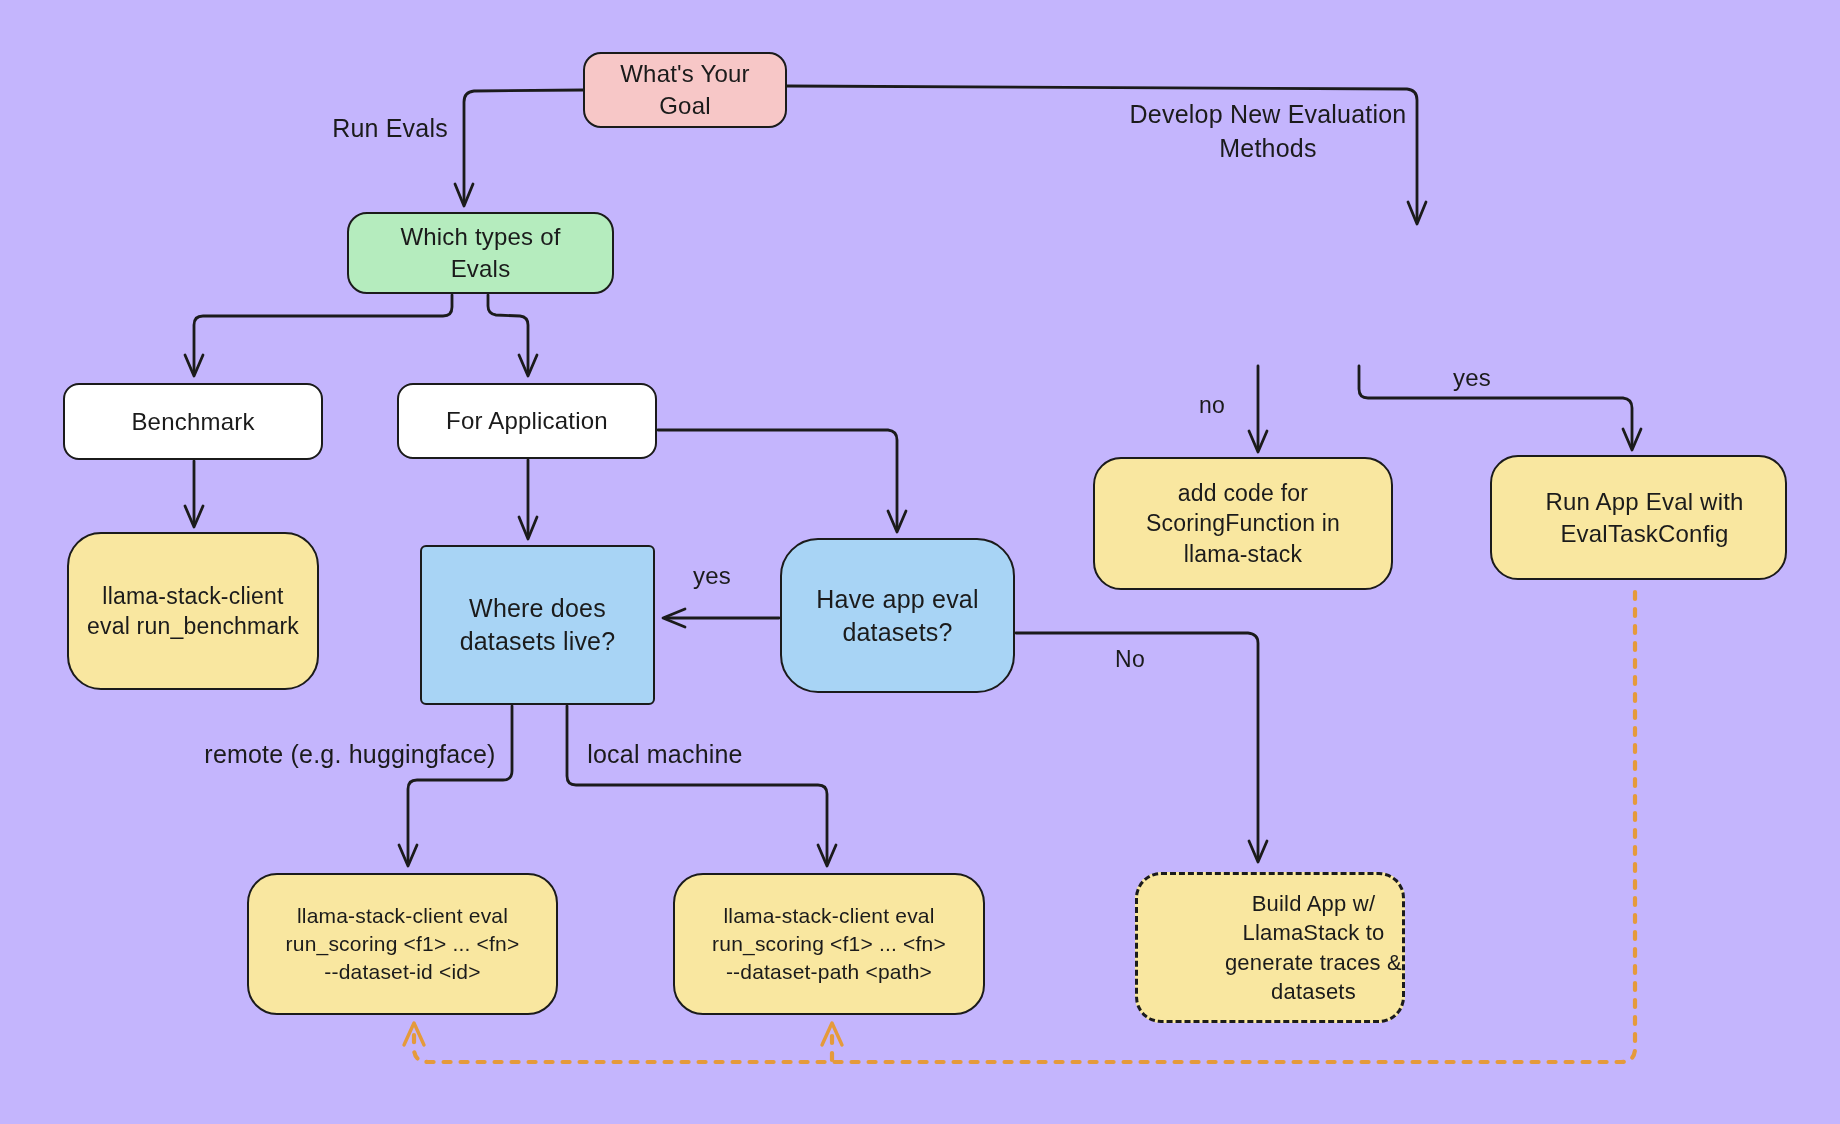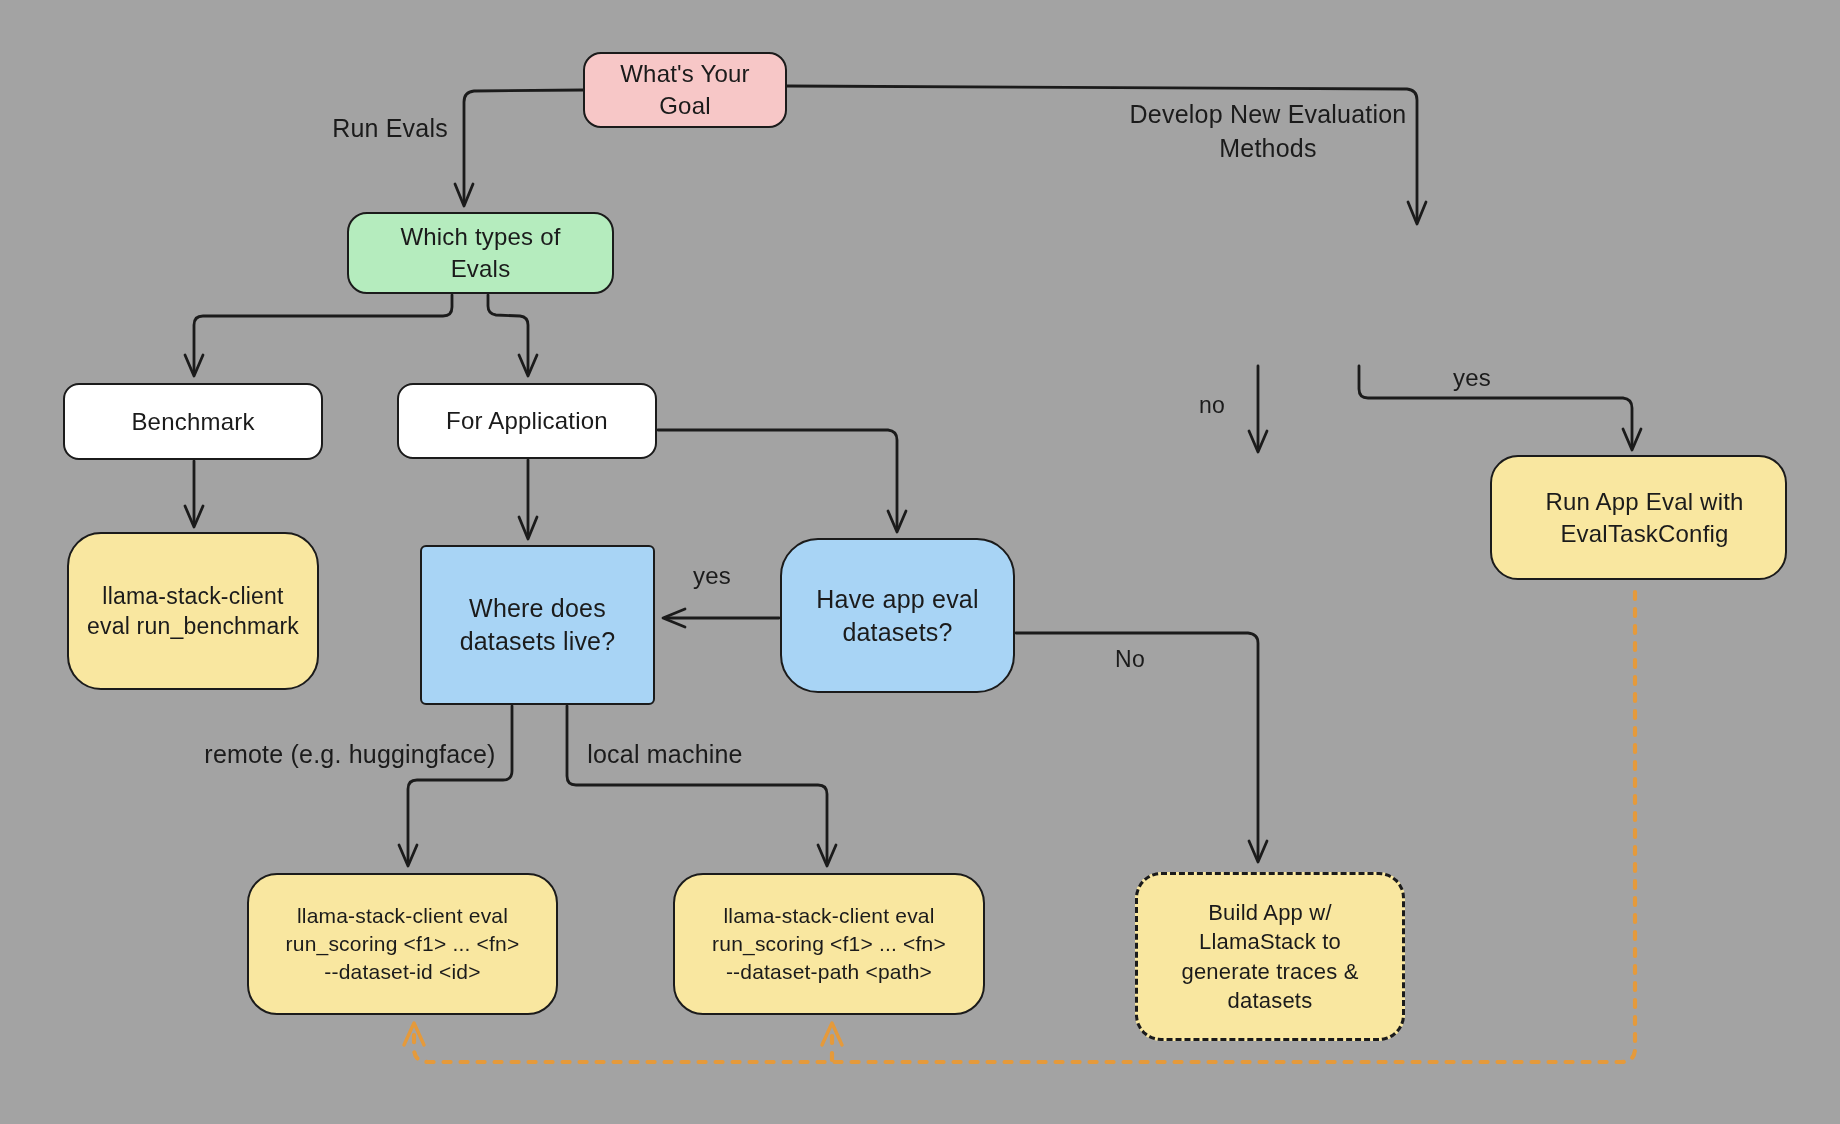--- a/index.html
+++ b/index.html
@@ -1,16 +1,16 @@
 <!DOCTYPE html>
 <html><head>
 <meta charset="utf-8">
 <style>
   html,body{margin:0;padding:0;background:#ffffff;}
-  #canvas{position:relative;width:1840px;height:1124px;background:#a3a3a3;overflow:hidden;
+  #canvas{position:relative;width:1840px;height:1124px;background:#c4b5fd;overflow:hidden;
           font-family:"Liberation Sans","DejaVu Sans",sans-serif;color:#1b1b1b;}
   svg.edges{position:absolute;left:0;top:0;width:1840px;height:1124px;}
   svg.edges path{fill:none;stroke:#1b1b1b;stroke-width:2.8;stroke-linecap:round;stroke-linejoin:round;}
   svg.edges path.orange{stroke:#e59a3b;stroke-width:4.2;stroke-dasharray:7 10;}
   svg.edges path.orange-head{stroke:#e59a3b;stroke-width:3.4;stroke-dasharray:none;}
   .node{position:absolute;display:flex;align-items:center;justify-content:center;text-align:center;
         border:2.6px solid #1b1b1b;background:#fff;box-sizing:border-box;}
   .node .lbl{white-space:pre-line;line-height:1.32;letter-spacing:.2px;font-weight:500;}
   .pink{background:#f7c7c7;border-radius:18px;}
   .green{background:#b5ecbe;border-radius:20px;}
@@ -130,39 +130,44 @@
     <span class="lbl">Where does
 datasets live?</span>
   </div>
 
   <div class="node blue fs25" style="left:780px;top:538px;width:235px;height:155px;">
     <span class="lbl">Have app eval
 datasets?</span>
   </div>
 
 
+  <div class="node yellow fs23" style="left:1093px;top:457px;width:300px;height:133px;border-radius:28px;">
+    <span class="lbl">add code for
+ScoringFunction in
+llama-stack</span>
+  </div>
 
   <div class="node yellow fs24" style="left:1490px;top:455px;width:297px;height:125px;border-radius:28px;padding-left:12px;">
     <span class="lbl">Run App Eval with
 EvalTaskConfig</span>
   </div>
 
   <div class="node yellow fs21" style="left:247px;top:873px;width:311px;height:142px;border-radius:30px;">
     <span class="lbl">llama-stack-client eval
 run_scoring &lt;f1&gt; ... &lt;fn&gt;
 --dataset-id &lt;id&gt;</span>
   </div>
 
   <div class="node yellow fs21" style="left:673px;top:873px;width:312px;height:142px;border-radius:30px;">
     <span class="lbl">llama-stack-client eval
 run_scoring &lt;f1&gt; ... &lt;fn&gt;
 --dataset-path &lt;path&gt;</span>
   </div>
 
-  <div class="node dashed fs22" style="left:1135px;top:872px;width:270px;height:169px;">
+  <div class="node dashed fs22" style="left:1135px;top:872px;width:270px;height:151px;justify-content:flex-end;">
     <span class="lbl">Build App w/
 LlamaStack to
 generate traces &amp;
 datasets</span>
   </div>
 
   <div class="edge-label fs25" style="left:290px;top:112px;width:200px;">Run Evals</div>
 
   <div class="edge-label fs25" style="left:1040px;top:98px;width:456px;">Develop New Evaluation
 Methods</div>

